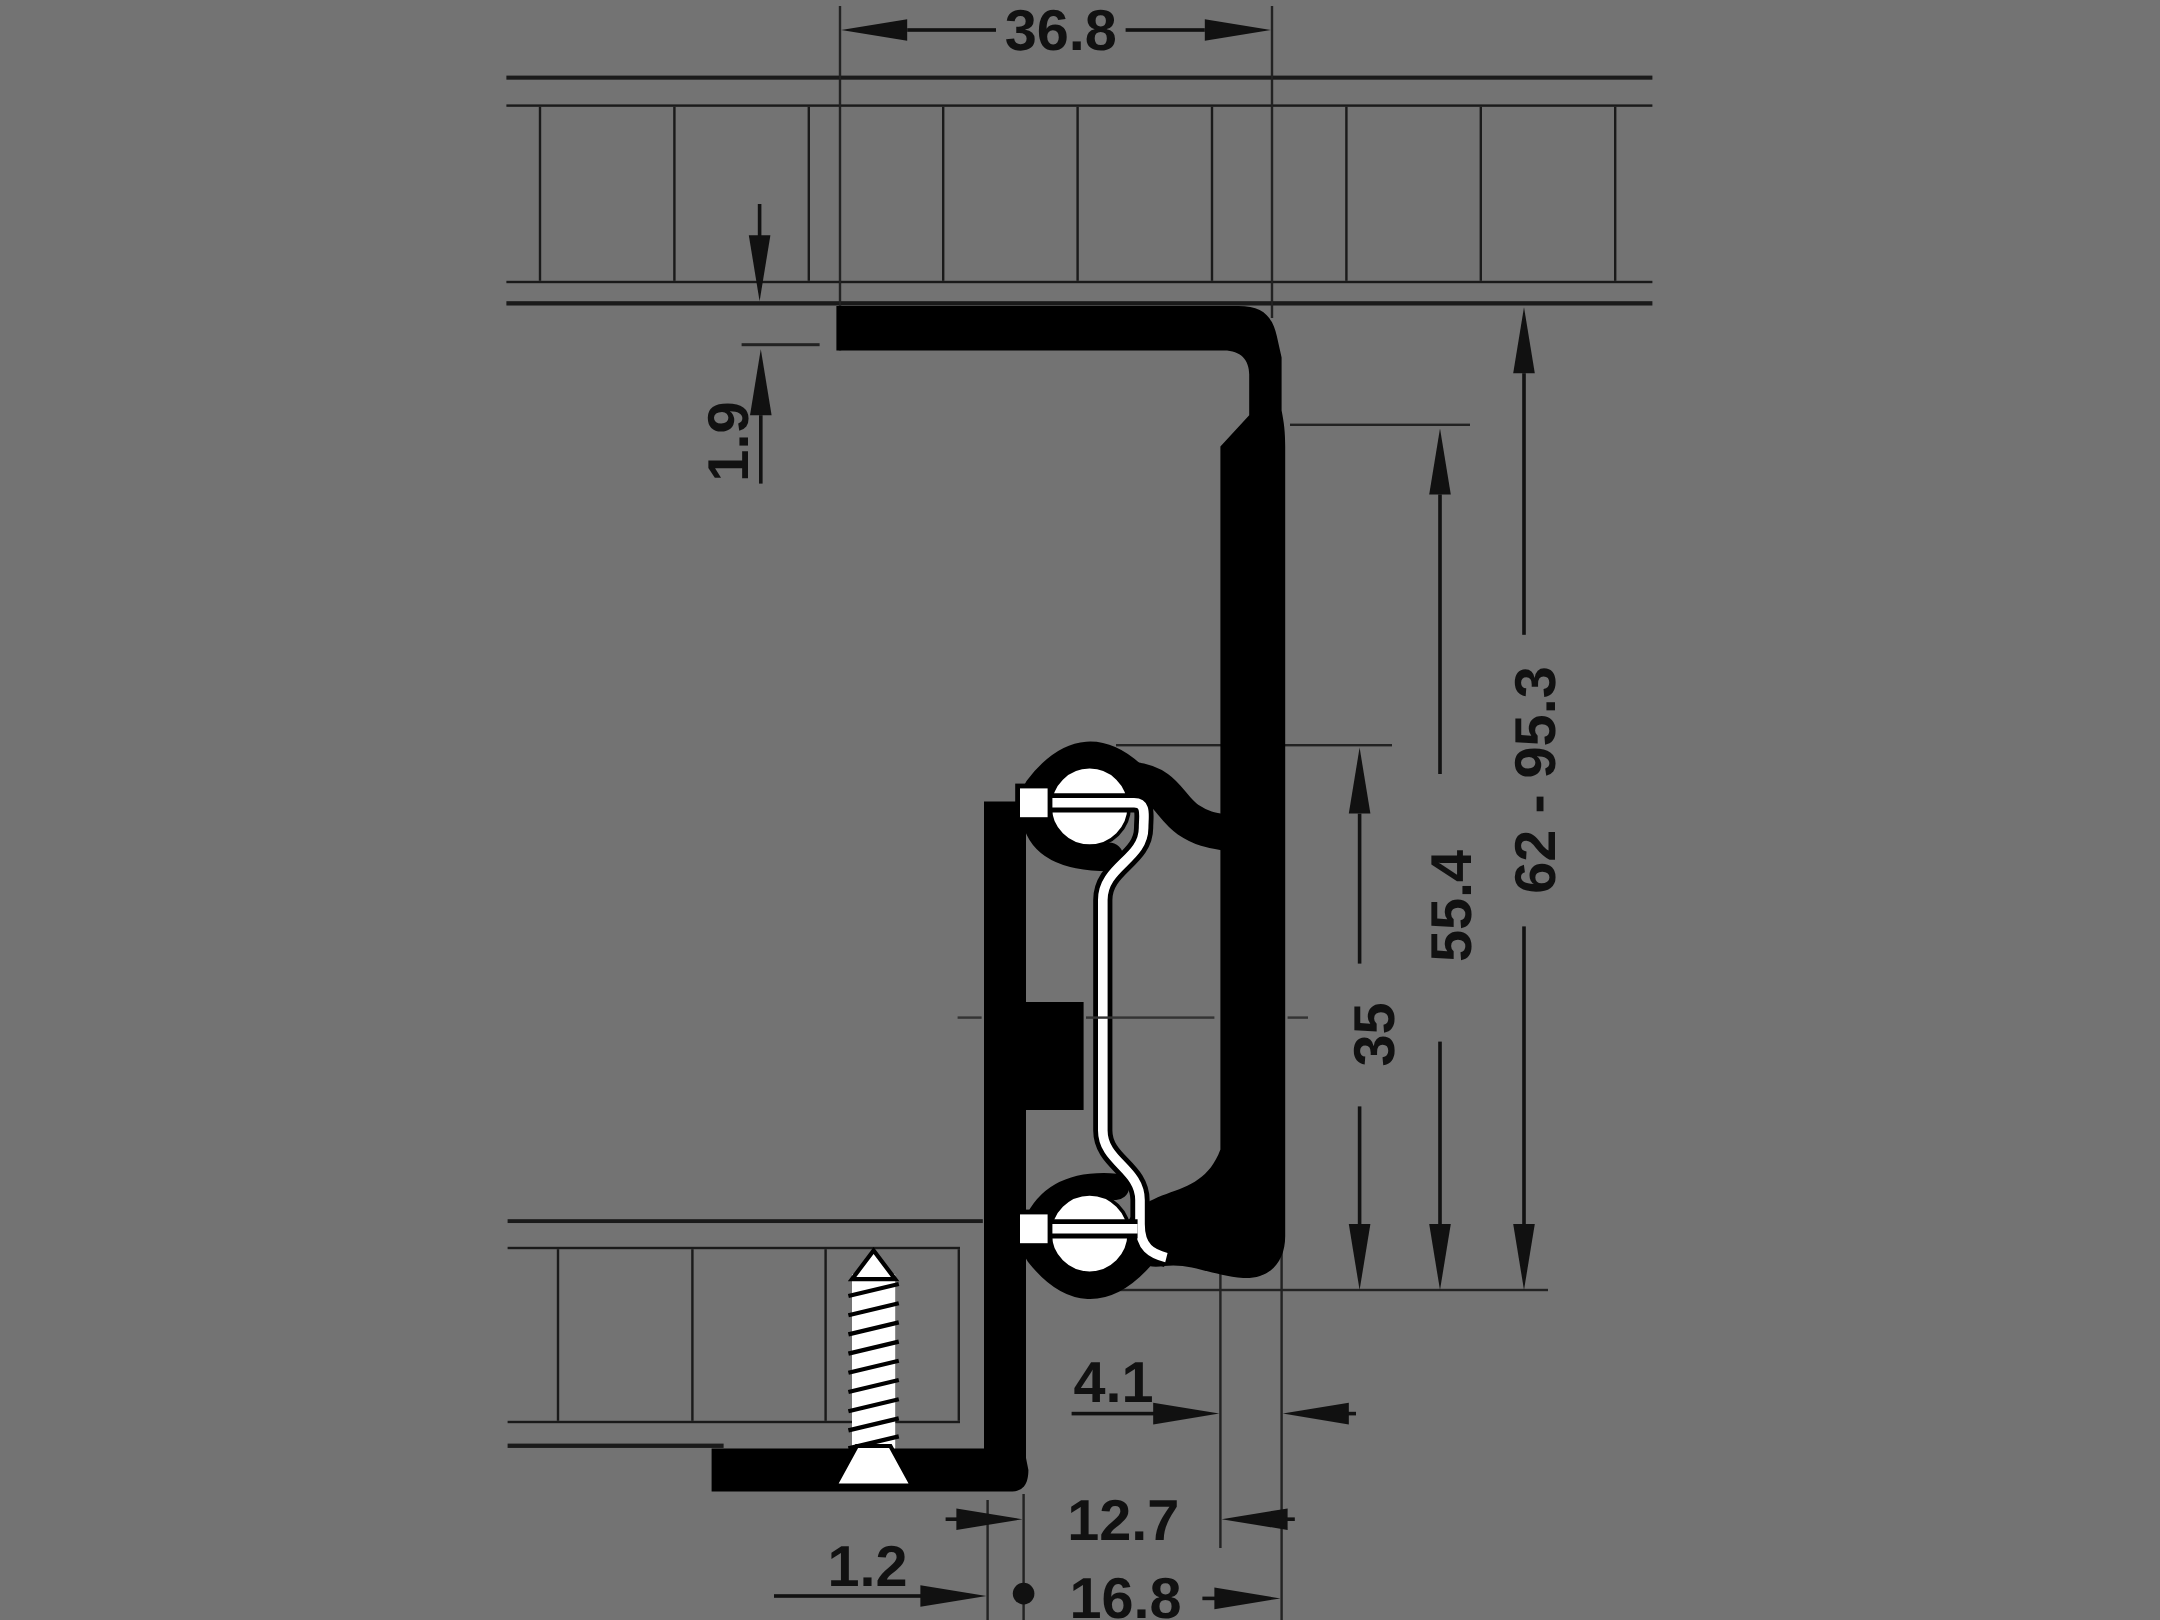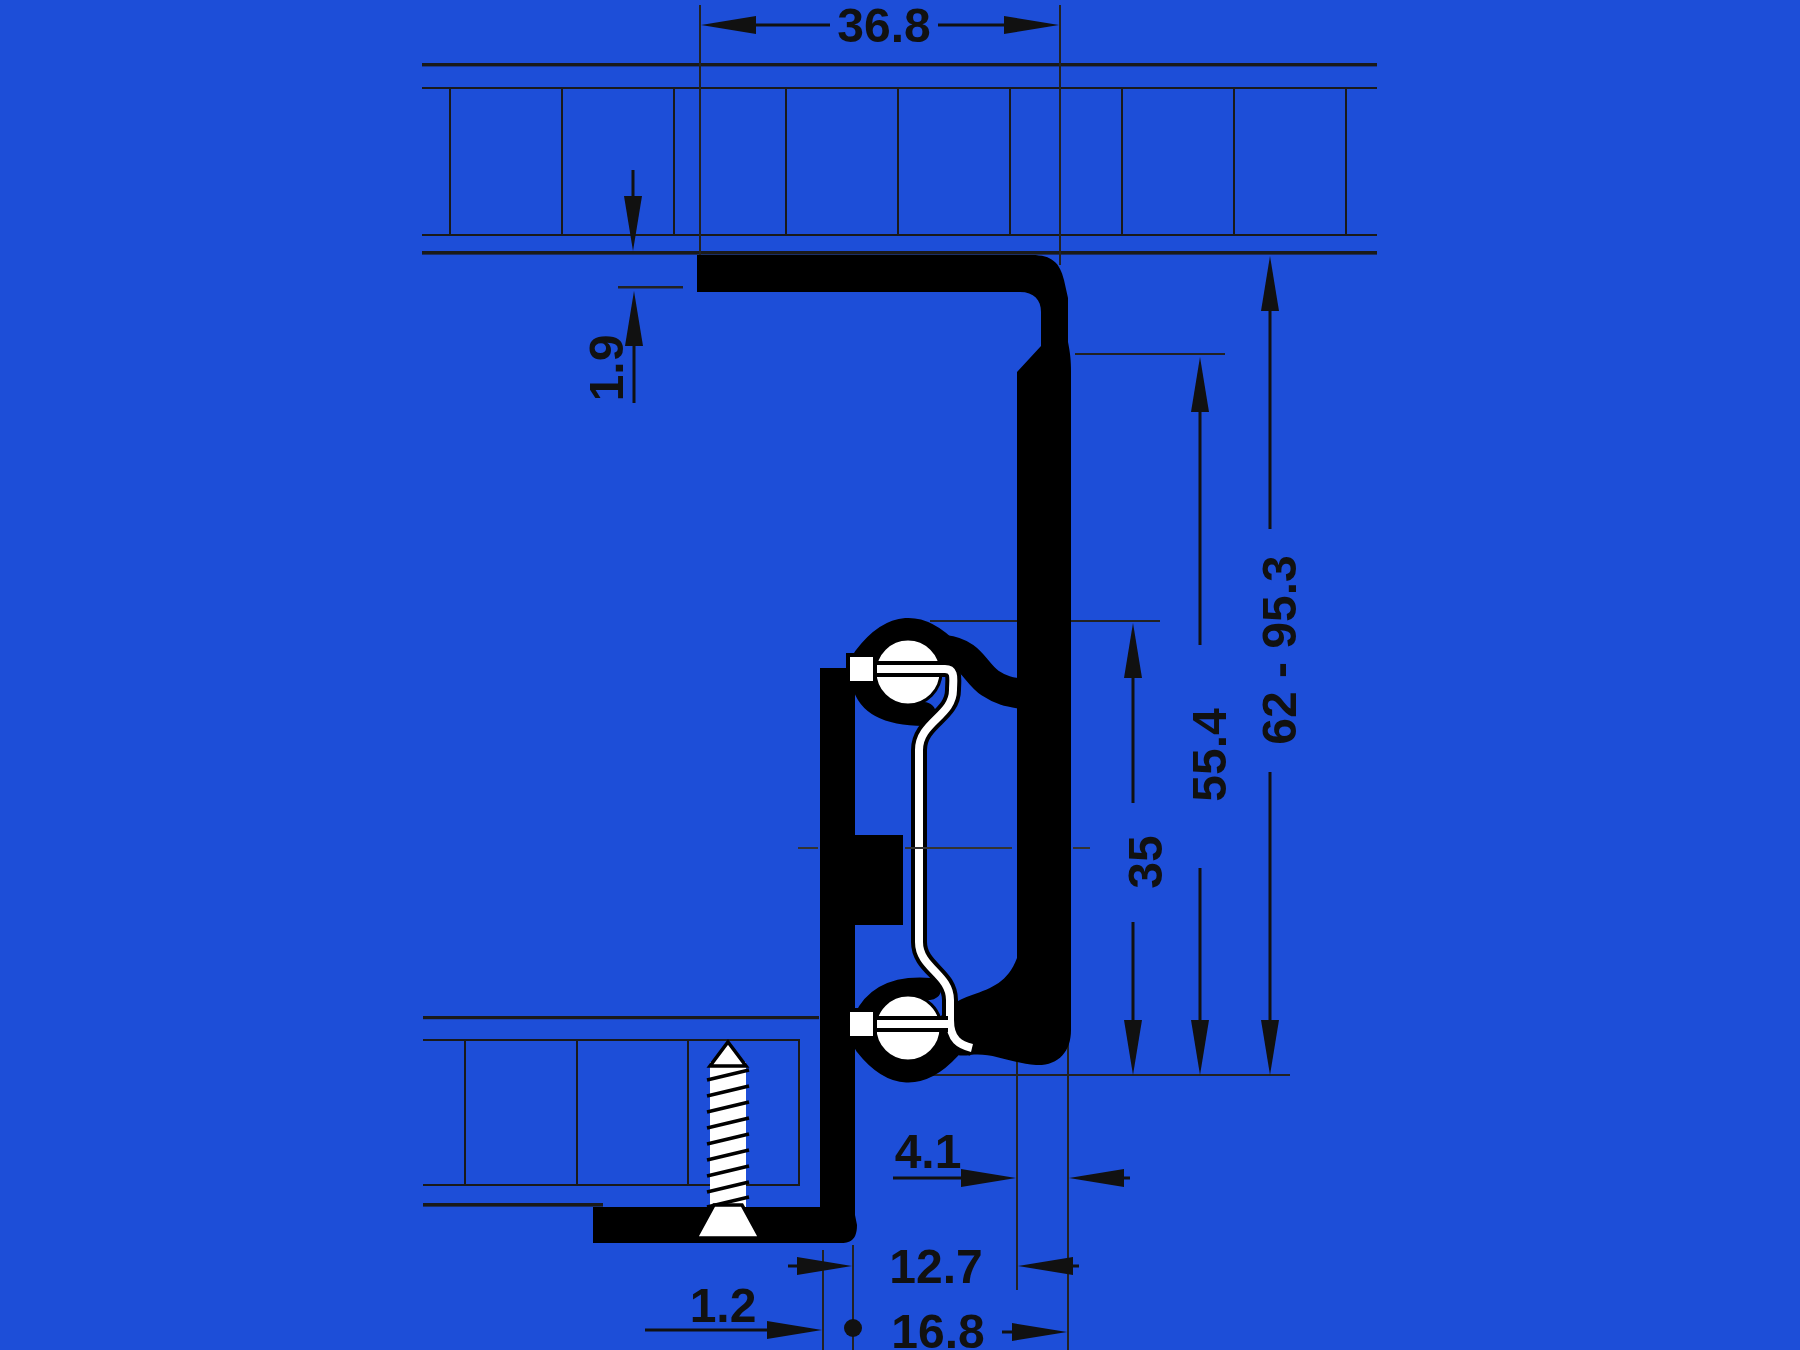--- a/index.html
+++ b/index.html
@@ -1,16 +1,16 @@
 <!DOCTYPE html>
 <html><head>
 <meta charset="utf-8">
 <style>
   html,body{margin:0;padding:0;background:#fff;}
-  .stage{position:relative;width:1800px;height:1350px;background:#1d4ed8;overflow:hidden;
+  .stage{position:relative;width:1800px;height:1350px;background:#737373;overflow:hidden;
          font-family:"Liberation Sans", sans-serif;text-align:right;}
   svg{display:block;}
   text{font-family:"Liberation Sans", sans-serif;font-weight:bold;font-size:48px;fill:#111;}
 </style>
 </head>
 <body>
 
 <div class="stage">
 <svg width="1800" height="1350" viewBox="0 0 1800 1350" xmlns="http://www.w3.org/2000/svg">
 

